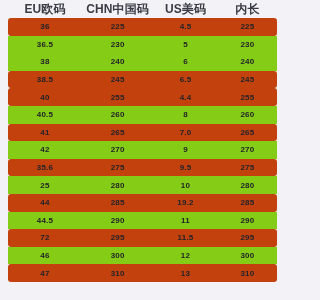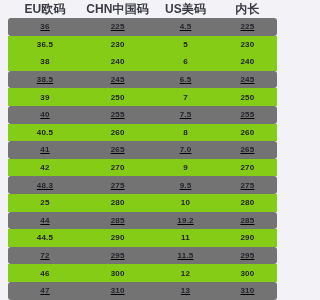--- a/index.html
+++ b/index.html
@@ -43,22 +43,21 @@
     font-size: 12px;
     font-weight: bold;
     color: #3c3c46;
     letter-spacing: 0.1px;
     white-space: nowrap;
   }
   tbody tr {
     height: 17.6px;
   }
   tbody tr.odd-row {
-    background: #737373;
-    text-decoration: underline;
+    background: #c2410c;
   }
   tbody tr.even-row {
     background: #84cc16;
   }
   tbody td {
     padding: 0;
     text-align: center;
     vertical-align: middle;
     font-size: 8px;
     font-weight: bold;
@@ -112,30 +111,24 @@
           <td>240</td>
           <td>6</td>
           <td>240</td>
         </tr>
         <tr class="odd-row">
           <td>38.5</td>
           <td>245</td>
           <td>6.5</td>
           <td>245</td>
         </tr>
-        <tr class="even-row">
-          <td>39</td>
-          <td>250</td>
-          <td>7</td>
-          <td>250</td>
-        </tr>
         <tr class="odd-row">
           <td>40</td>
           <td>255</td>
-          <td>7.5</td>
+          <td>4.4</td>
           <td>255</td>
         </tr>
         <tr class="even-row">
           <td>40.5</td>
           <td>260</td>
           <td>8</td>
           <td>260</td>
         </tr>
         <tr class="odd-row">
           <td>41</td>
@@ -143,21 +136,21 @@
           <td>7.0</td>
           <td>265</td>
         </tr>
         <tr class="even-row">
           <td>42</td>
           <td>270</td>
           <td>9</td>
           <td>270</td>
         </tr>
         <tr class="odd-row">
-          <td>48.3</td>
+          <td>35.6</td>
           <td>275</td>
           <td>9.5</td>
           <td>275</td>
         </tr>
         <tr class="even-row">
           <td>25</td>
           <td>280</td>
           <td>10</td>
           <td>280</td>
         </tr>

